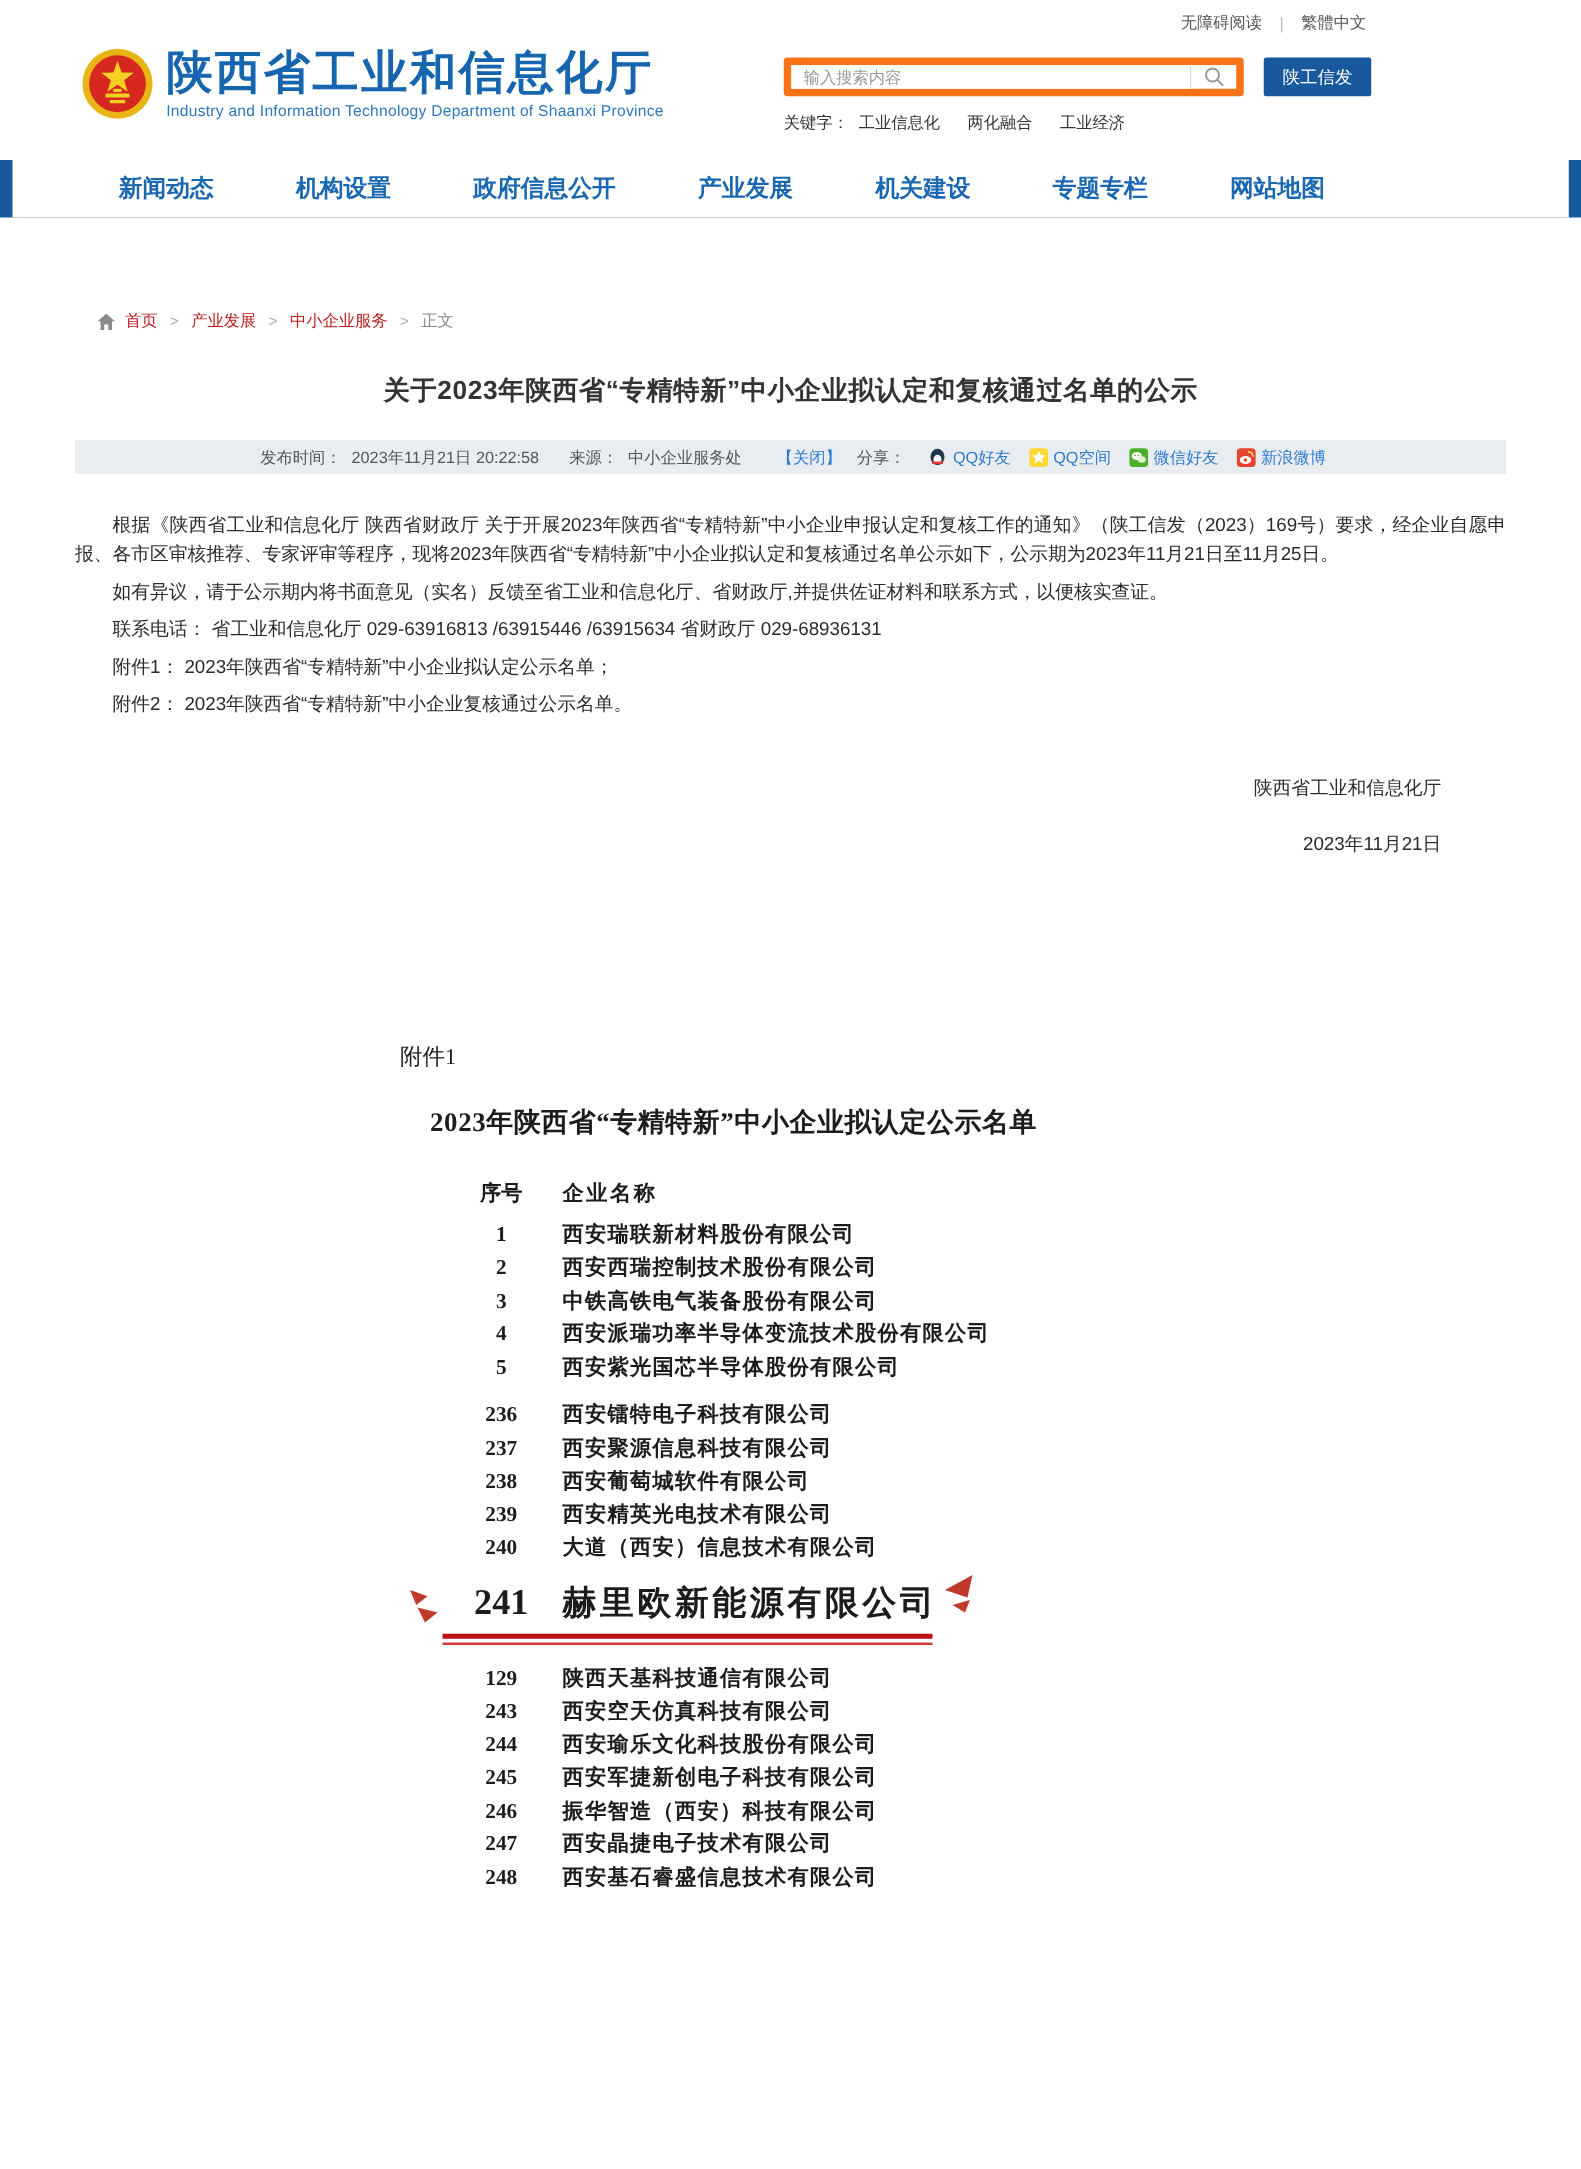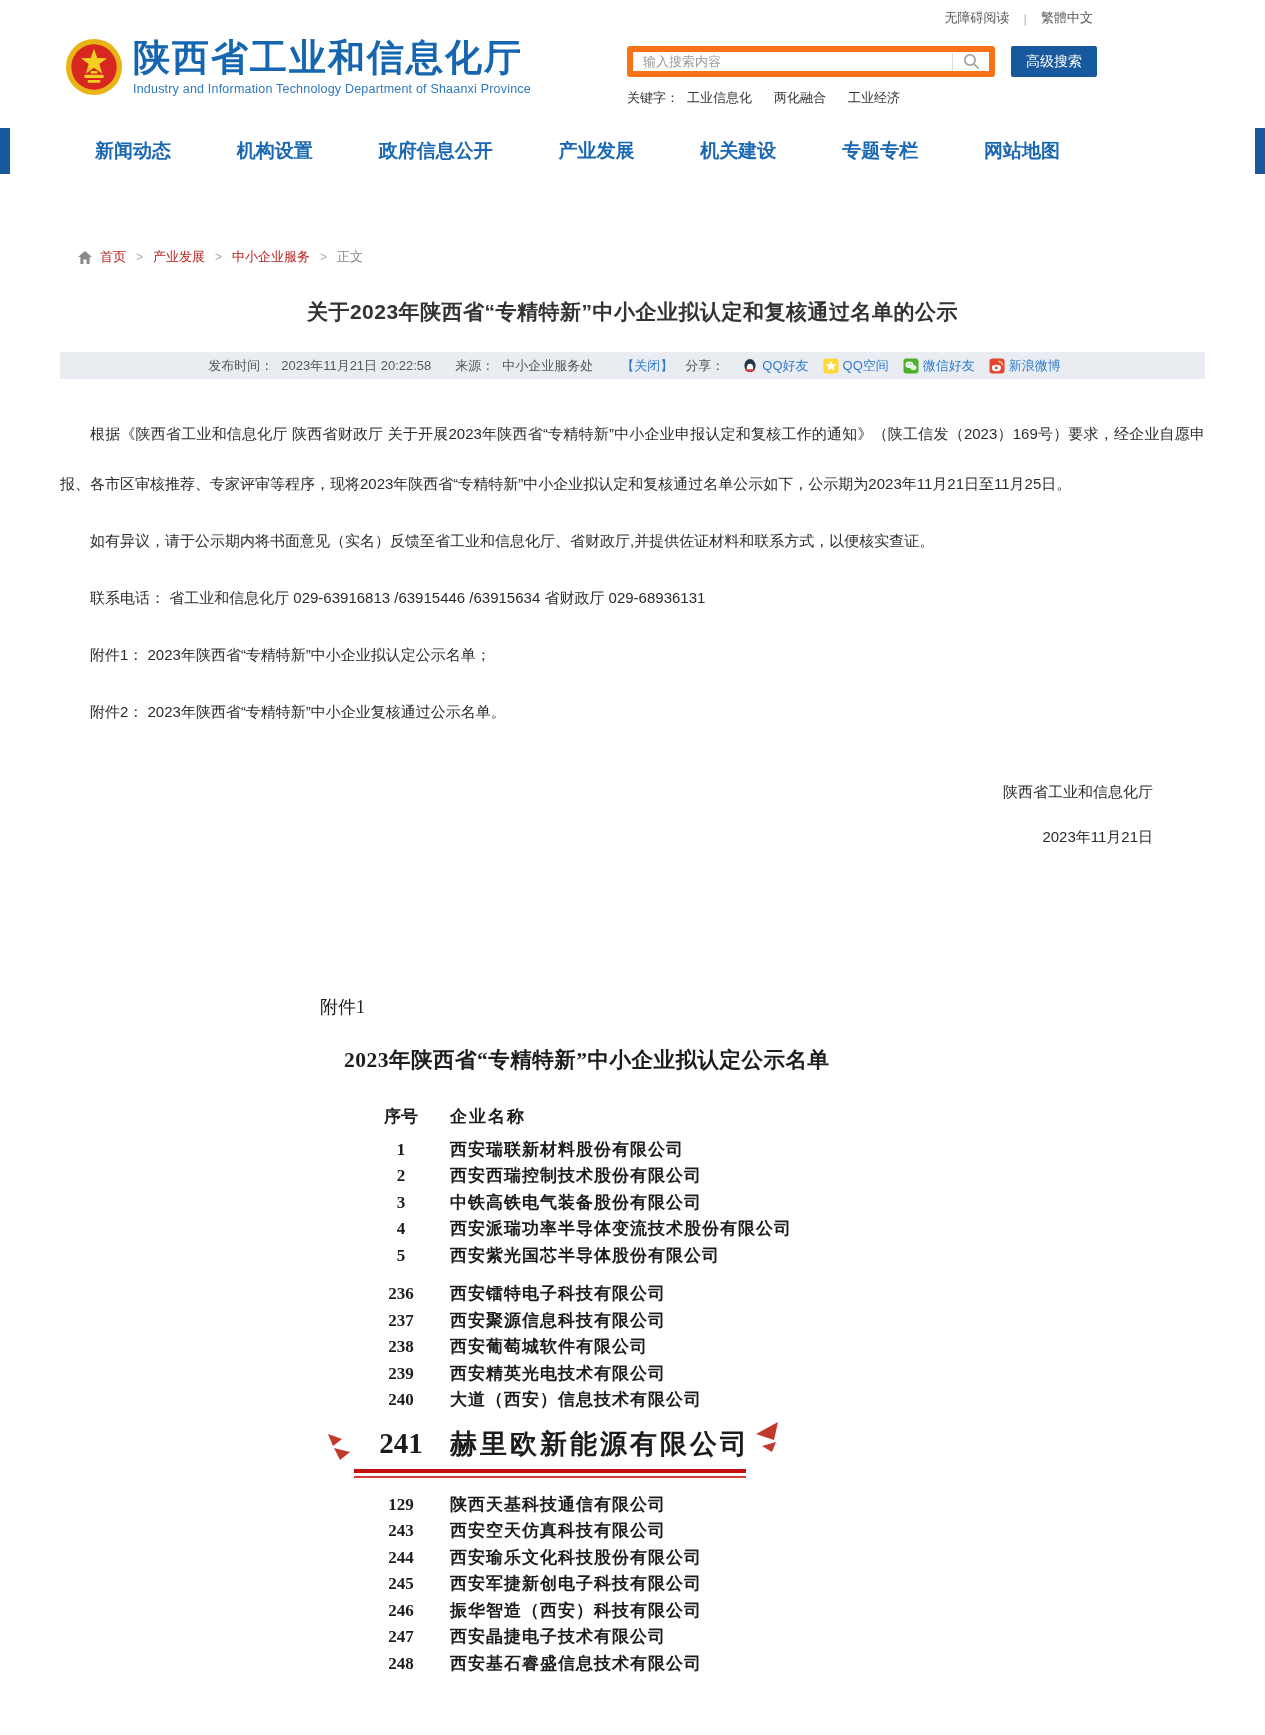--- a/index.html
+++ b/index.html
@@ -57,21 +57,21 @@
   .meta-bar { margin-top:26px; height:27px; background:#e9edf2; display:flex; align-items:center; justify-content:center;
               font-size:13px; color:#555; }
   .meta-bar .mi { margin:0 4px; white-space:nowrap; }
   .meta-bar .gap { width:16px; }
   .meta-bar a { text-decoration:none; }
   .close-link { color:#2e7bcc; margin:0 8px; }
   .share-item { display:inline-flex; align-items:center; color:#2e7bcc; margin-left:14px; }
   .share-item .s-ic { display:inline-flex; margin-right:4px; }
 
   .article-body { margin-top:30px; font-size:15px; color:#2b2b2b; }
-  .article-body p { line-height:50px; text-indent:2em; margin-bottom:7px; text-align:justify; }
+  .article-body p { line-height:23px; text-indent:2em; margin-bottom:7px; text-align:justify; }
 
   .signature { margin-top:46px; text-align:right; padding-right:52px; font-size:15px; color:#2b2b2b; }
   .signature .sig-date { margin-top:26px; }
 
   
   .doc { margin:148px 0 0 260px; width:660px;
          font-family:"Liberation Serif","DejaVu Serif",serif; color:#1c1c1c; }
   .doc-label { font-size:18px; }
   .doc-title { margin:26px 0 0 24px; font-size:21.5px; font-weight:700; letter-spacing:.5px; }
   .doc-table { margin:30px 0 0 38px; position:relative; }
@@ -123,21 +123,21 @@
       <div class="search-box">
         <input type="text" placeholder="输入搜索内容" style="">
         <span class="search-divider"></span>
         <button class="search-btn">
           <svg width="17" height="17" viewBox="0 0 17 17">
             <circle cx="7" cy="7" r="5.2" fill="none" stroke="#999" stroke-width="1.6"></circle>
             <line x1="11" y1="11" x2="15.5" y2="15.5" stroke="#999" stroke-width="1.6"></line>
           </svg>
         </button>
       </div>
-      <button class="adv-btn">高级搜索</button>
+      <button class="adv-btn">陕工信发</button>
     </div>
     <div class="keywords">
       <span class="kw-label">关键字：</span><span><a href="#">工业信息化</a><a href="#">两化融合</a><a href="#">工业经济</a></span>
     </div>
   </div>
 </div>
 
 <div class="nav">
   <div class="nav-inner">
 

